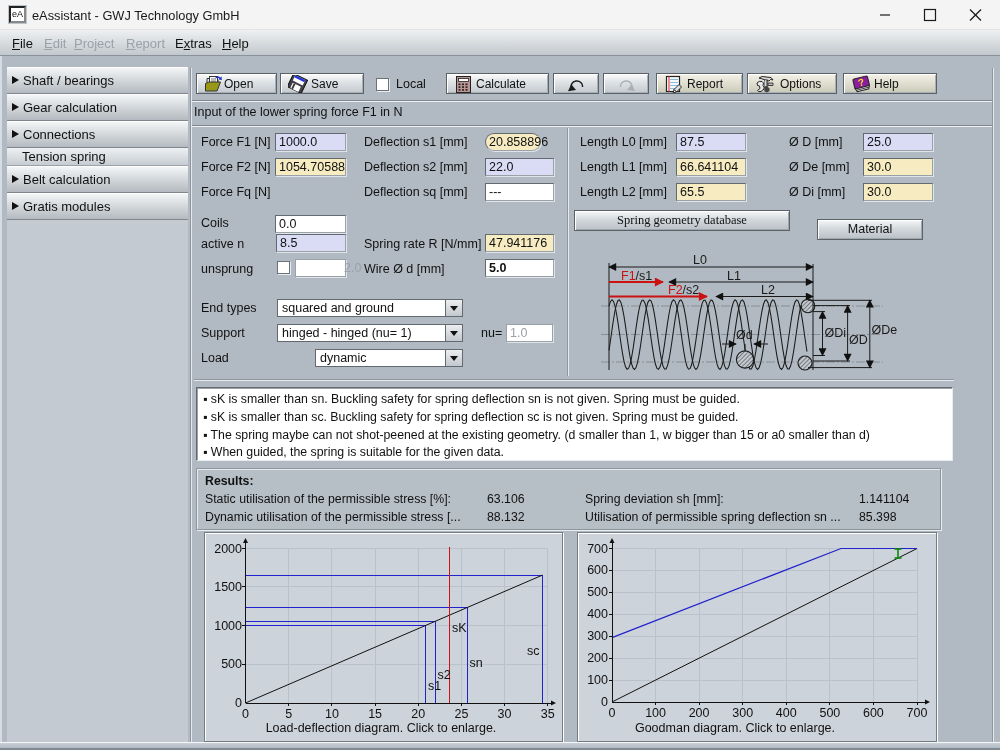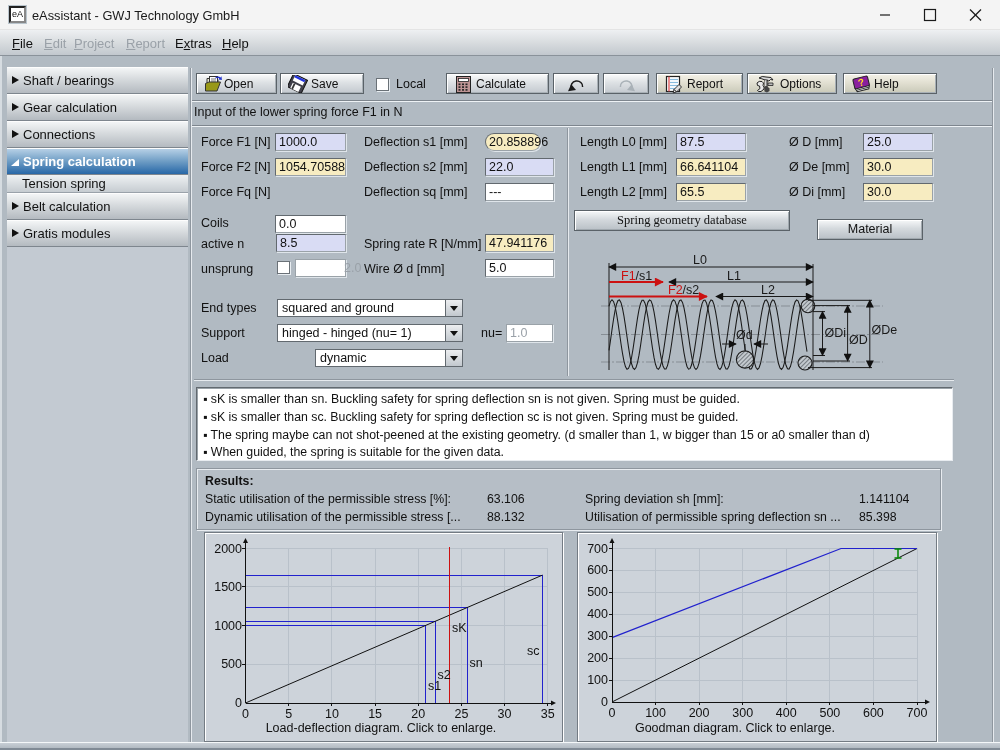--- a/index.html
+++ b/index.html
@@ -79,23 +79,20 @@
   <div class="menuitem dis" style="left:74px"><u>P</u>roject</div>
   <div class="menuitem dis" style="left:126px"><u>R</u>eport</div>
   <div class="menuitem" style="left:175px">E<u>x</u>tras</div>
   <div class="menuitem" style="left:222px"><u>H</u>elp</div>
 </div>
 
 <div id="sidebar">
   <div class="navitem"><span class="tri"></span>Shaft / bearings</div>
   <div class="navitem"><span class="tri"></span>Gear calculation</div>
   <div class="navitem"><span class="tri"></span>Connections</div>
-  <div class="navitem" id="nav-spring"><svg class="abs" style="left:4px;top:10px" width="8" height="7">
-        <polygon points="0,7 8,7 8,0" fill="#fff"></polygon>
-      </svg>Spring calculation</div>
   <div id="nav-tens">Tension spring</div>
   <div class="navitem"><span class="tri"></span>Belt calculation</div>
   <div class="navitem"><span class="tri"></span>Gratis modules</div>
 </div>
 
 <div class="tbtn" style="left:196px; width:81px;">
     <span class="lbl" style="left:27px">Open</span>
   <svg class="abs" style="left:7px;top:1px" width="19" height="18" viewBox="0 0 19 18">
     <path d="M3,8 L3,3.5 L7.5,3.5 L8.5,5 L14,5 L14,8" fill="#e8e8d0" stroke="#333" stroke-width="1"></path>
     <rect x="5.5" y="1.5" width="8" height="10" fill="#fff" stroke="#333" stroke-width="1"></rect>
@@ -212,21 +209,21 @@
 
 <div class="flabel" style="left:201px; top:216px;">Coils</div>
 <div class="flabel" style="left:201px; top:237px;">active n</div>
 <div class="field lav" style="left:276px; top:234px; width:70px;">8.5</div>
 <div class="flabel" style="left:364px; top:237px;">Spring rate R [N/mm]</div>
 <div class="field yel" style="left:485px; top:234px; width:69px;">47.941176</div>
 <div class="flabel" style="left:201px; top:262px;">unsprung</div>
 <div class="checkbox" style="left:277px; top:261px;"></div>
 <div class="field dis2" style="left:295px; top:259px; width:51px;padding-left:48px;">2.0</div>
 <div class="flabel" style="left:364px; top:262px;">Wire Ø d [mm]</div>
-<div class="field wht" style="left:485px; top:259px; width:69px;">5.0</div>
+<div class="field wht" style="left:485px; top:259px; width:69px;font-weight:bold;">5.0</div>
 
 <div class="flabel" style="left:201px; top:301px;">End types</div>
 <div class="combo" style="left:277px; top:299px; width:186px;">squared and ground<span class="arr"></span></div>
 <div class="flabel" style="left:201px; top:326px;">Support</div>
 <div class="combo" style="left:277px; top:324px; width:186px;">hinged - hinged (nu= 1)<span class="arr"></span></div>
 <div class="flabel" style="left:481px; top:326px;">nu=</div>
 <div class="field dis2" style="left:506px; top:324px; width:47px;">1.0</div>
 <div class="flabel" style="left:201px; top:351px;">Load</div>
 <div class="combo" style="left:315px; top:349px; width:148px;">dynamic<span class="arr"></span></div>
 

